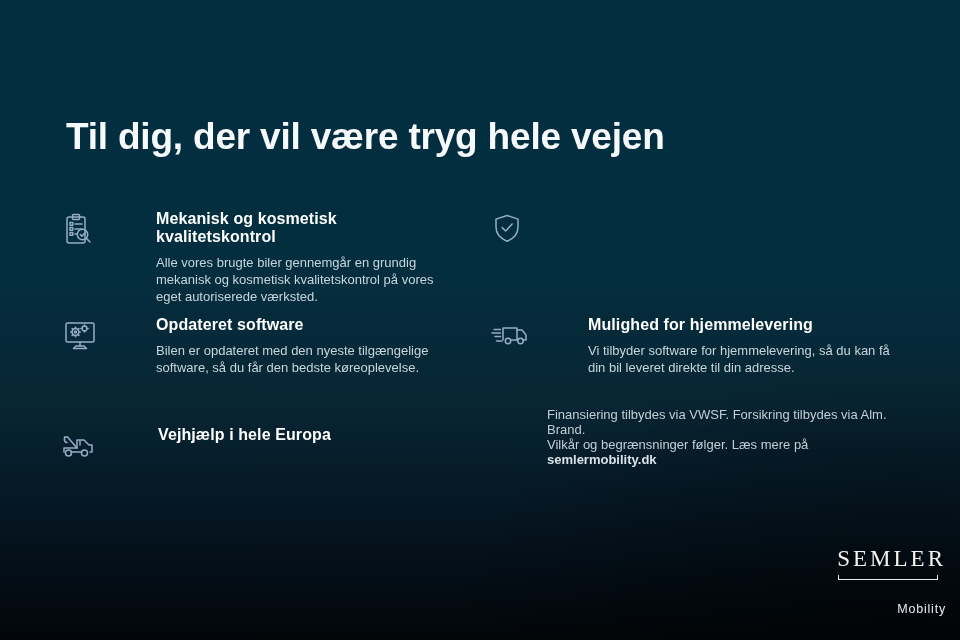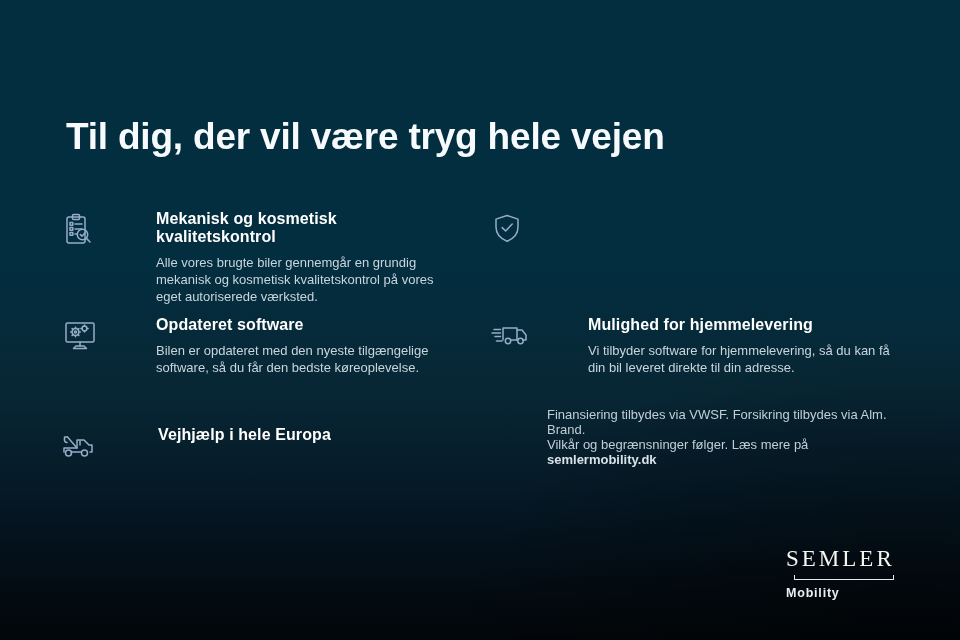--- a/index.html
+++ b/index.html
@@ -31,34 +31,34 @@
   }
   .col-left  { left:58px;  width:400px; }
   .col-right { left:490px; width:418px; }
   .col-left  .ftext { width:356px; }
   .col-right .ftext { width:372px; }
   .disclaimer {
     position:absolute; left:547px; top:407px; width:340px;
     font-size:13px; line-height:15px; color:#c2ced6;
   }
   .disclaimer b { color:#d9e2e8; font-weight:700;text-align:center; }
-  .logo { position:absolute; left:786px; top:546px; width:116px; text-align:left; }
+  .logo { position:absolute; left:830px; top:546px; width:116px; text-align:right; }
   .logo .brand {
     font-family:"Liberation Serif", serif;
     font-size:23px; letter-spacing:3px; color:#f4f4f1; font-weight:400;
     display:block;
   }
   .logo .divider {
     margin:3px auto 0 auto; width:100px; height:5px;
     border-left:1.5px solid #e9e9e6; border-right:1.5px solid #e9e9e6;
     border-bottom:1.5px solid #e9e9e6;
   }
   .logo .sub {
-    display:block; margin-top:6px;
-    font-size:12.5px; letter-spacing:0.8px; color:#e8eef2;font-weight:bold;
+    display:block; margin-top:22px;
+    font-size:12.5px; letter-spacing:0.8px; color:#e8eef2;
   }
   .ic { stroke:#96adc8; fill:none; stroke-width:1.5; stroke-linecap:round; stroke-linejoin:round; }
 </style>
 </head>
 <body>
 
 <h1 class="page-title">Til dig, der vil være tryg hele vejen</h1>
 
 <div class="feature col-left" style="top:210px">
   <span class="icon-box">

